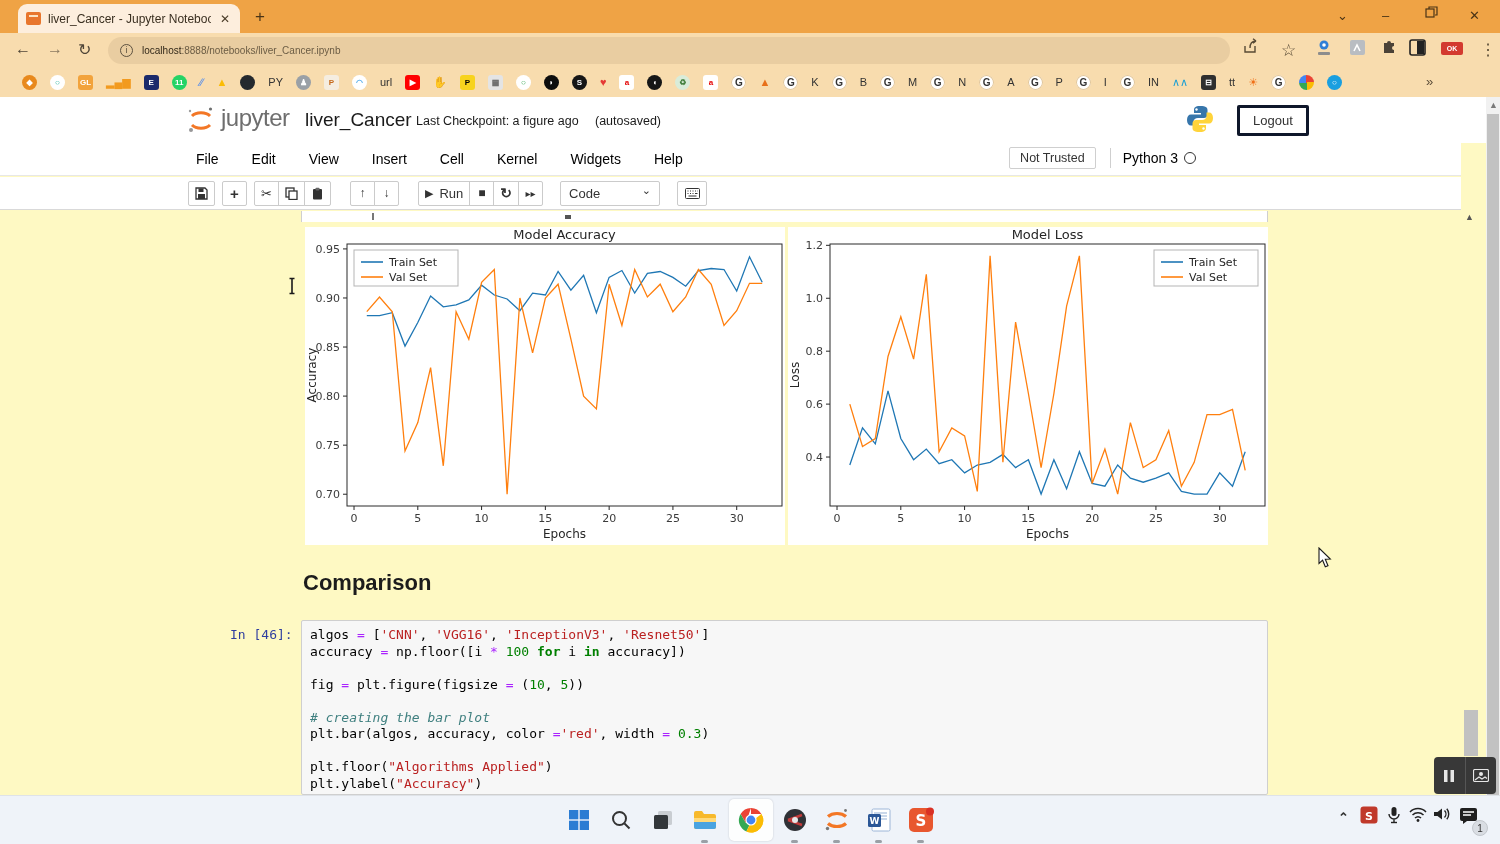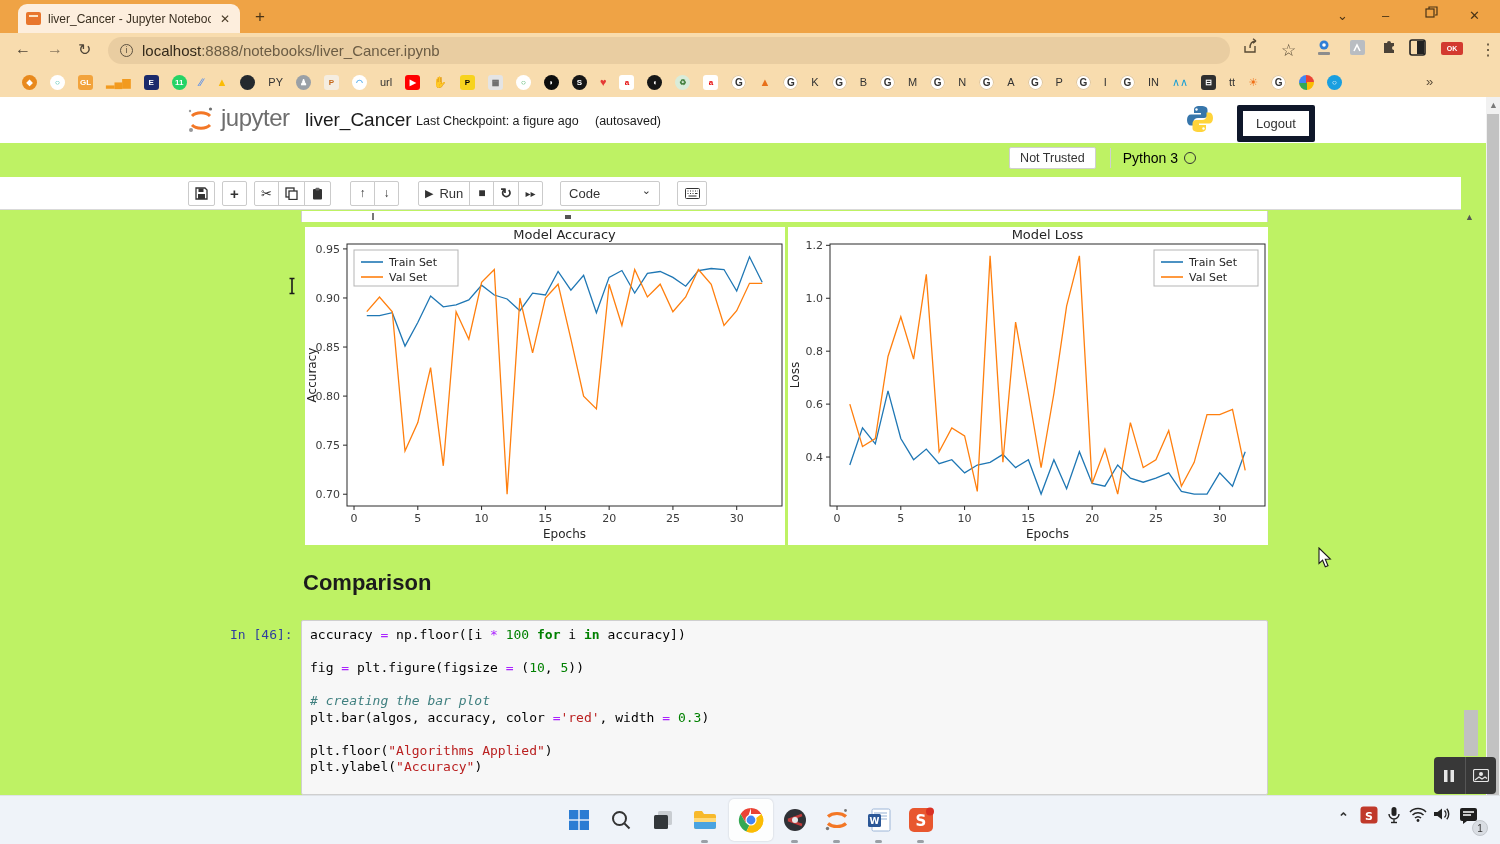--- a/index.html
+++ b/index.html
@@ -16,42 +16,42 @@
   #tab-title { font-size:12px; color:#3a2f20; white-space:nowrap; overflow:hidden; flex:1; }
   #tab-close { font-size:12px; color:#4a3c28; flex:none; padding:0 2px; }
   #newtab-btn { left:255px; top:9px; font-size:17px; color:#4a3416; line-height:16px; }
   .wctl { top:8px; font-size:13px; color:#4a3416; }
   #browser-toolbar { left:0; top:33px; width:1500px; height:64px; background:#f8dcae; }
   .navic { top:40px; font-size:16px; color:#4e4436; }
   #urlbar { left:108px; top:37px; width:1122px; height:27px; background:#e9cda1; border-radius:14px;
             display:flex; align-items:center; padding:0 12px; gap:9px; }
   #url-info { width:13px; height:13px; border:1.3px solid #5d5140; border-radius:50%; color:#5d5140;
               font-size:9px; text-align:center; line-height:11px; flex:none; }
-  #url-text { font-size:15px; color:#6b5c44; }
+  #url-text { font-size:10px; color:#6b5c44; }
   #url-text b { color:#33291a; font-weight:normal; }
   .tbicon { top:40px; color:#584a35; font-size:15px; }
   #ext-badge { left:1441px; top:42px; width:22px; height:13px; background:#d33a2f; border-radius:2px;
                color:#fff; font-size:7px; font-weight:bold; text-align:center; line-height:13px; }
   
   #bookmarks { left:0; top:68px; width:1440px; height:29px; background:#f8dcae; display:flex; align-items:center;
                gap:13px; padding-left:22px; overflow:hidden; }
   .bk { width:15px; height:15px; border-radius:50%; font-size:8px; font-weight:bold; text-align:center;
         line-height:15px; flex:none; }
   .bk.sq { border-radius:3px; }
   .bk.txt { width:auto; background:none; font-size:11px; font-weight:normal; }
   .bk.g { background:#fff; color:#4285f4; font-size:10px; box-shadow:0 0 0 1px #e3c79a inset; }
   #bk-overflow { left:1426px; top:74px; font-size:13px; color:#5a4c38; }
 
   
-  #page { left:0; top:97px; width:1486px; height:698px; background:#bef264; overflow:hidden; }
+  #page { left:0; top:97px; width:1486px; height:698px; background:#fef9c3; overflow:hidden; }
   #jp-header { position:absolute; left:0; top:0; width:100%; height:46px; background:#fff; }
   #jp-logo-text { font-size:24px; color:#6e6e6e; letter-spacing:-0.5px; }
   #nb-title { font-size:19px; color:#1a1a1a; }
   #nb-checkpoint, #nb-autosaved { font-size:12.5px; color:#1a1a1a; }
-  #logout-btn { border:6px solid #0f172a; border-radius:2px; background:#fff; font-size:13px; color:#333;
+  #logout-btn { border:3px solid #0f172a; border-radius:2px; background:#fff; font-size:13px; color:#333;
                 padding:5px 13px; }
   #menubar { position:absolute; left:0; top:46px; width:1461px; height:33px; background:#fff;
              border-bottom:1px solid #e7e7e7; display:flex; align-items:center; padding-left:184px; }
   .menu-item { font-size:14px; color:#000; padding:6px 12px; margin-right:9px; }
   #nt-wrap { position:absolute; right:290px; top:50px; display:flex; align-items:center; gap:14px; }
   #not-trusted { border:1px solid #cfcfcf; border-radius:2px; font-size:12.5px; color:#333; padding:3px 10px; background:#fff;}
   #kernel-wrap { display:flex; align-items:center; gap:6px; border-left:1px solid #cfcfcf; padding-left:12px; height:20px;}
   #kernel-name { font-size:14px; color:#000; }
   #kernel-ind { width:12px; height:12px; border:1.6px solid #333; border-radius:50%; }
   #jp-toolbar { position:absolute; left:0; top:80px; width:1461px; height:33px; background:#fff;
@@ -246,20 +246,30 @@
         <svg width="30" height="30" viewBox="0 0 30 30">
           <path d="M15 2 c-5 0-6 2-6 4 v3 h7 v1.5 H6 c-2.5 0-4 2-4 5.5 s1.5 5.5 4 5.5 h2.5 v-3.5 c0-2.5 2-4 4.5-4 h6 c2 0 3.5-1.5 3.5-3.5 V6 c0-2-1-4-7.5-4 Z" fill="#3776ab"></path>
           <path d="M15 28 c5 0 6-2 6-4 v-3 h-7 v-1.5 h10 c2.5 0 4-2 4-5.5 s-1.5-5.5-4-5.5 h-2.5 v3.5 c0 2.5-2 4-4.5 4 h-6 c-2 0-3.5 1.5-3.5 3.5 V24 c0 2 1 4 7.5 4 Z" fill="#ffd43b"></path>
           <circle cx="11.5" cy="5.5" r="1.2" fill="#fff"></circle>
             <circle cx="18.5" cy="24.5" r="1.2" fill="#fff"></circle>
         </svg>
       </span>
       <button class="abs" id="logout-btn" style="left:1237px; top:8px;">Logout</button>
     </div>
 
+    <div id="menubar">
+        <span class="menu-item">File</span>
+        <span class="menu-item">Edit</span>
+        <span class="menu-item">View</span>
+        <span class="menu-item">Insert</span>
+        <span class="menu-item">Cell</span>
+        <span class="menu-item">Kernel</span>
+        <span class="menu-item">Widgets</span>
+        <span class="menu-item">Help</span>
+      </div>
     <div id="nt-wrap">
       <span id="not-trusted">Not Trusted</span>
       <span id="kernel-wrap">
         <span id="kernel-name">Python 3</span>
         <span id="kernel-ind"></span>
       </span>
     </div>
 
     <div id="jp-toolbar">
       <span class="tbtn">
@@ -390,20 +400,21 @@
             <text x="401" y="39" font-size="11" fill="#262626">Train Set</text>
             <line x1="373" y1="50" x2="395" y2="50" stroke="#ff7f0e" stroke-width="1.6"></line>
             <text x="401" y="54" font-size="11" fill="#262626">Val Set</text>
             <rect x="42" y="17" width="435" height="262" fill="none" stroke="#2a2a2a" stroke-width="1"></rect>
           </svg></span>
     </div>
 
     <div id="section-heading">Comparison</div>
     <div id="cell-prompt">In [46]:</div>
     <div id="code-cell">
+        <div class="code-line"><span>algos </span><span class="cm-o">= </span><span>[</span><span class="cm-s">'CNN'</span><span>, </span><span class="cm-s">'VGG16'</span><span>, </span><span class="cm-s">'InceptionV3'</span><span>, </span><span class="cm-s">'Resnet50'</span><span>]</span></div>
         <div class="code-line"><span>accuracy </span><span class="cm-o">= </span><span>np.floor([i </span><span class="cm-o">* </span><span class="cm-n">100 </span><span class="cm-k">for</span><span> i </span><span class="cm-k">in</span><span> accuracy])</span></div>
         <div class="code-line">&nbsp;</div>
         <div class="code-line"><span>fig </span><span class="cm-o">= </span><span>plt.figure(figsize </span><span class="cm-o">= </span><span>(</span><span class="cm-n">10</span><span>, </span><span class="cm-n">5</span><span>))</span></div>
         <div class="code-line">&nbsp;</div>
         <div class="code-line"><span class="cm-c"># creating the bar plot</span></div>
         <div class="code-line"><span>plt.bar(algos, accuracy, color </span><span class="cm-o">=</span><span class="cm-s">'red'</span><span>, width </span><span class="cm-o">= </span><span class="cm-n">0.3</span><span>)</span></div>
         <div class="code-line">&nbsp;</div>
         <div class="code-line"><span>plt.floor(</span><span class="cm-s">"Algorithms Applied"</span><span>)</span></div>
         <div class="code-line"><span>plt.ylabel(</span><span class="cm-s">"Accuracy"</span><span>)</span></div>
       </div>

